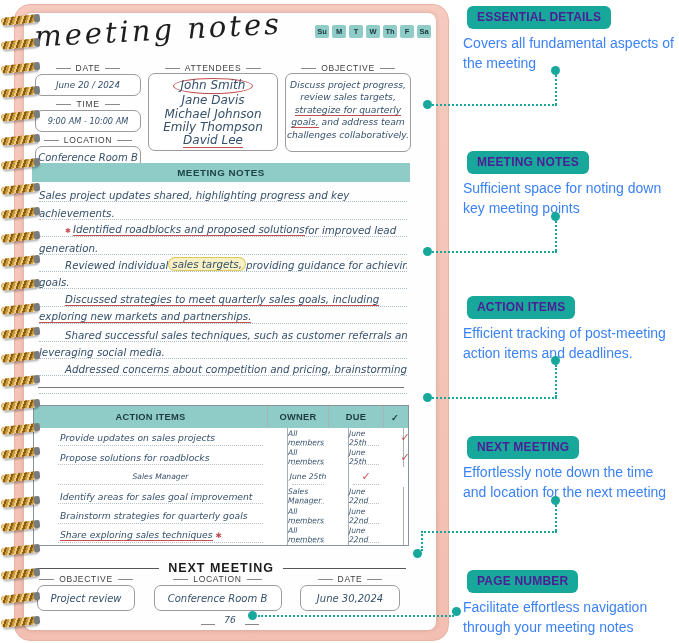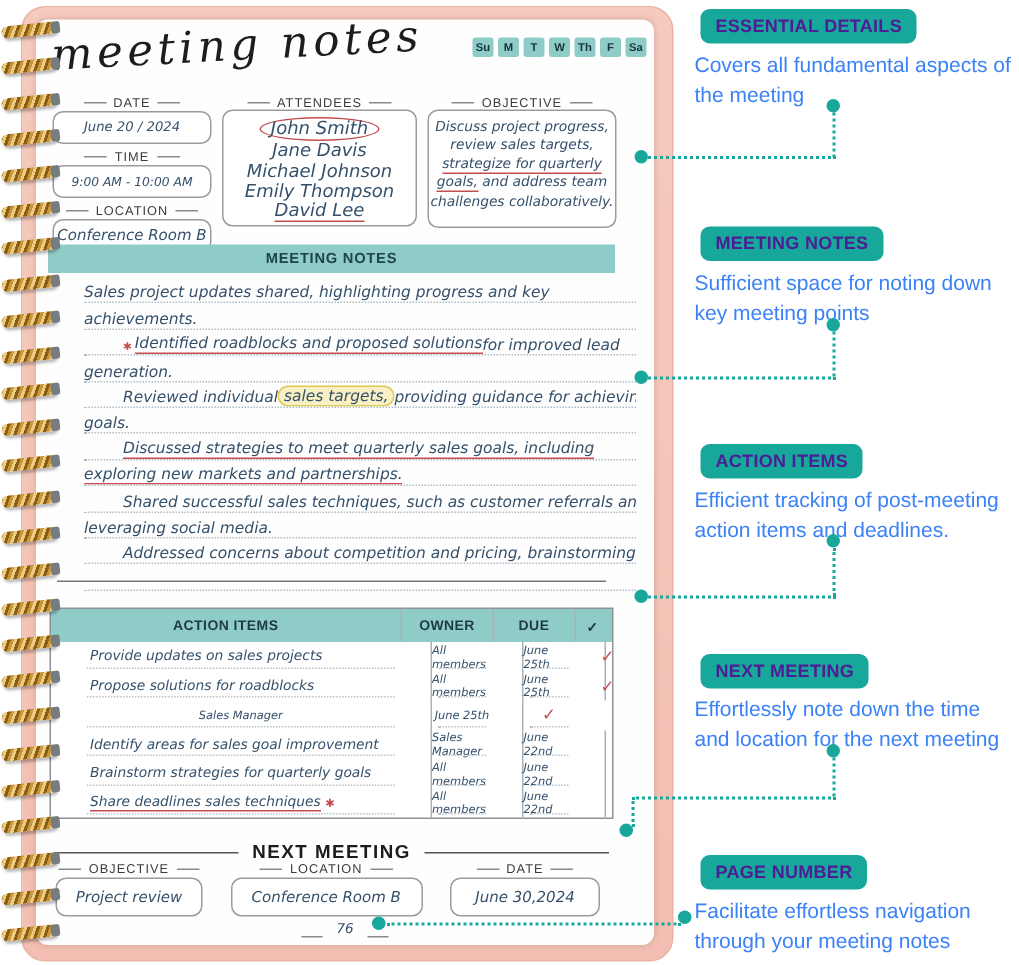--- a/index.html
+++ b/index.html
@@ -47,21 +47,21 @@
   .obj-wrap{position:absolute;left:261px;top:50px;width:126px;}
   .obj-box{height:72px;padding-top:5px;text-align:center;}
   .obj-line{font-size:9.2px;line-height:12.4px;}
 
   .ru{border-bottom:1.6px solid #c44d4f;}
   .yh{background:rgba(243,222,110,.4);border:1px solid rgba(220,195,75,.9);border-radius:9px;padding:0 3px;}
 
   .notes-bar{position:absolute;left:8px;top:150px;width:378px;height:19px;background:#8fccc7;
     display:flex;align-items:center;justify-content:center;font-size:9.8px;font-weight:bold;
     letter-spacing:.5px;color:#1e4349;}
-  .notes{position:absolute;left:32px;top:172px;width:368px;}
+  .notes{position:absolute;left:15px;top:172px;width:368px;}
   .nline{height:16.4px;border-bottom:1px dotted #aebcc6;font-size:10.3px;white-space:nowrap;
     display:flex;align-items:flex-end;overflow:hidden;}
   .nline.ind{padding-left:26px;}
   .pm{color:#c44d4f;font-size:7px;margin-right:2px;align-self:center;margin-top:6px;}
   .divider{position:absolute;left:14px;top:374px;width:366px;height:1px;background:#777;}
 
   
   .atable{position:absolute;left:9px;top:392px;width:374px;border:1px solid #8a9398;background:#fff;}
   .trow{display:grid;grid-template-columns:233px 61px 55px 23px;}
   .at-head{height:22px;background:#8fccc7;}
@@ -284,21 +284,21 @@
         <div class="trow at-row">
           <div class="cell c-item hw">
             <span>Brainstorm strategies for quarterly goals</span>
           </div>
           <div class="cell c-owner hw">All members</div>
           <div class="cell c-due hw">June 22nd</div>
           <div class="cell c-chk"></div>
         </div>
         <div class="trow at-row">
           <div class="cell c-item hw">
-            <span class="ru">Share deadlines sales techniques</span>
+            <span class="ru">Share exploring sales techniques</span>
             <span class="imark">✱</span>
           </div>
           <div class="cell c-owner hw">All members</div>
           <div class="cell c-due hw">June 22nd</div>
           <div class="cell c-chk"></div>
         </div>
       </div>
   </div>
 
   <div class="nm-title-row">

